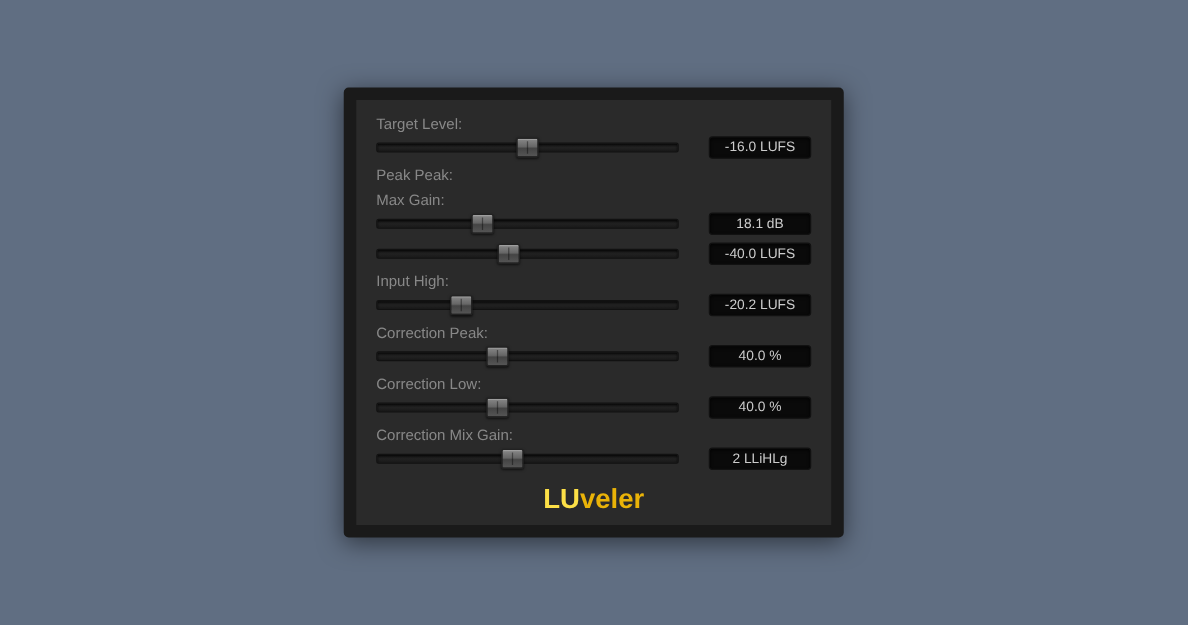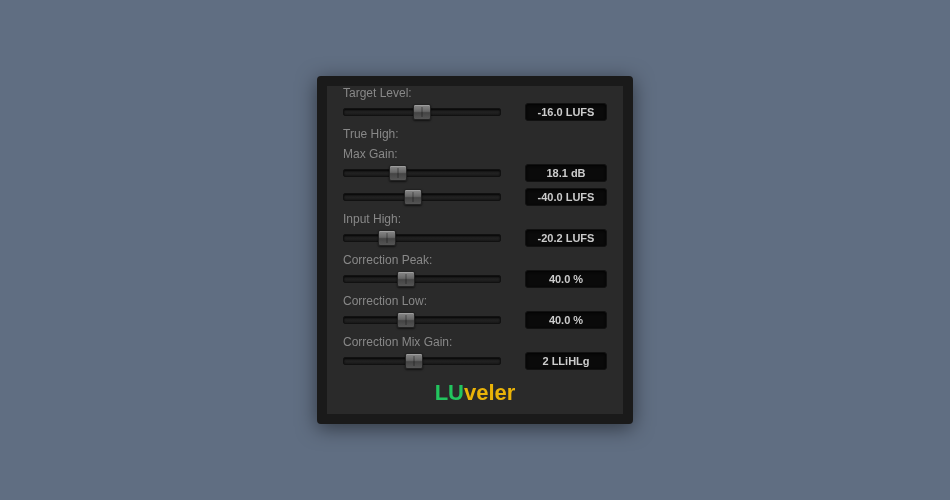--- a/index.html
+++ b/index.html
@@ -6,41 +6,40 @@
     body {
       width: 950px;
       height: 500px;
       background: #606e82;
       display: flex;
       align-items: center;
       justify-content: center;
       font-family: Arial, sans-serif;
     }
     .plugin-panel {
-      width: 316px;
+      width: 400px;
       background: #2a2a2a;
       border: 10px solid #1a1a1a;
       border-radius: 4px;
-      padding: 0 16px 8px 16px;
+      padding: 12px 16px 8px 16px;
       box-shadow: 0 4px 20px rgba(0,0,0,0.5);
     }
     .param-row {
       margin-bottom: 6px;
     }
     .param-label {
       color: #888;
       font-size: 12px;
       margin-bottom: 3px;
       display: block;
     }
     .param-controls {
       display: flex;
       align-items: center;
       gap: 24px;
-      font-weight: bold;
     }
     .slider-container {
       flex: 1;
       position: relative;
       height: 16px;
     }
     .slider-track {
       position: absolute;
       top: 50%;
       left: 0;
@@ -87,21 +86,21 @@
       box-shadow: inset 0 1px 3px rgba(0,0,0,0.8);
     }
     .logo {
       text-align: center;
       margin-top: 10px;
       font-family: 'Comic Sans MS', cursive, sans-serif;
       font-size: 22px;
       font-weight: bold;
     }
     .logo-lu {
-      color: #22c55e;
+      color: #fde047;
     }
     .logo-veler {
       color: #eab308;
     }
   </style>
 </head>
 <body>
 
 <div class="plugin-panel">
   <div id="params-container">
@@ -109,21 +108,21 @@
         <span class="param-label">Target Level:</span>
         <div class="param-controls">
           <div class="slider-container">
             <div class="slider-track"></div>
             <div class="slider-thumb" style="left: 50%;"></div>
           </div>
           <div class="value-display">-16.0 LUFS</div>
         </div>
       </div>
       <div class="param-row">
-        <span class="param-label">True High:</span>
+        <span class="param-label">Peak Peak:</span>
       </div>
       <div class="param-row">
         <span class="param-label">Max Gain:</span>
         <div class="param-controls">
           <div class="slider-container">
             <div class="slider-track"></div>
             <div class="slider-thumb" style="left: 35%;"></div>
           </div>
           <div class="value-display">18.1 dB</div>
         </div>

